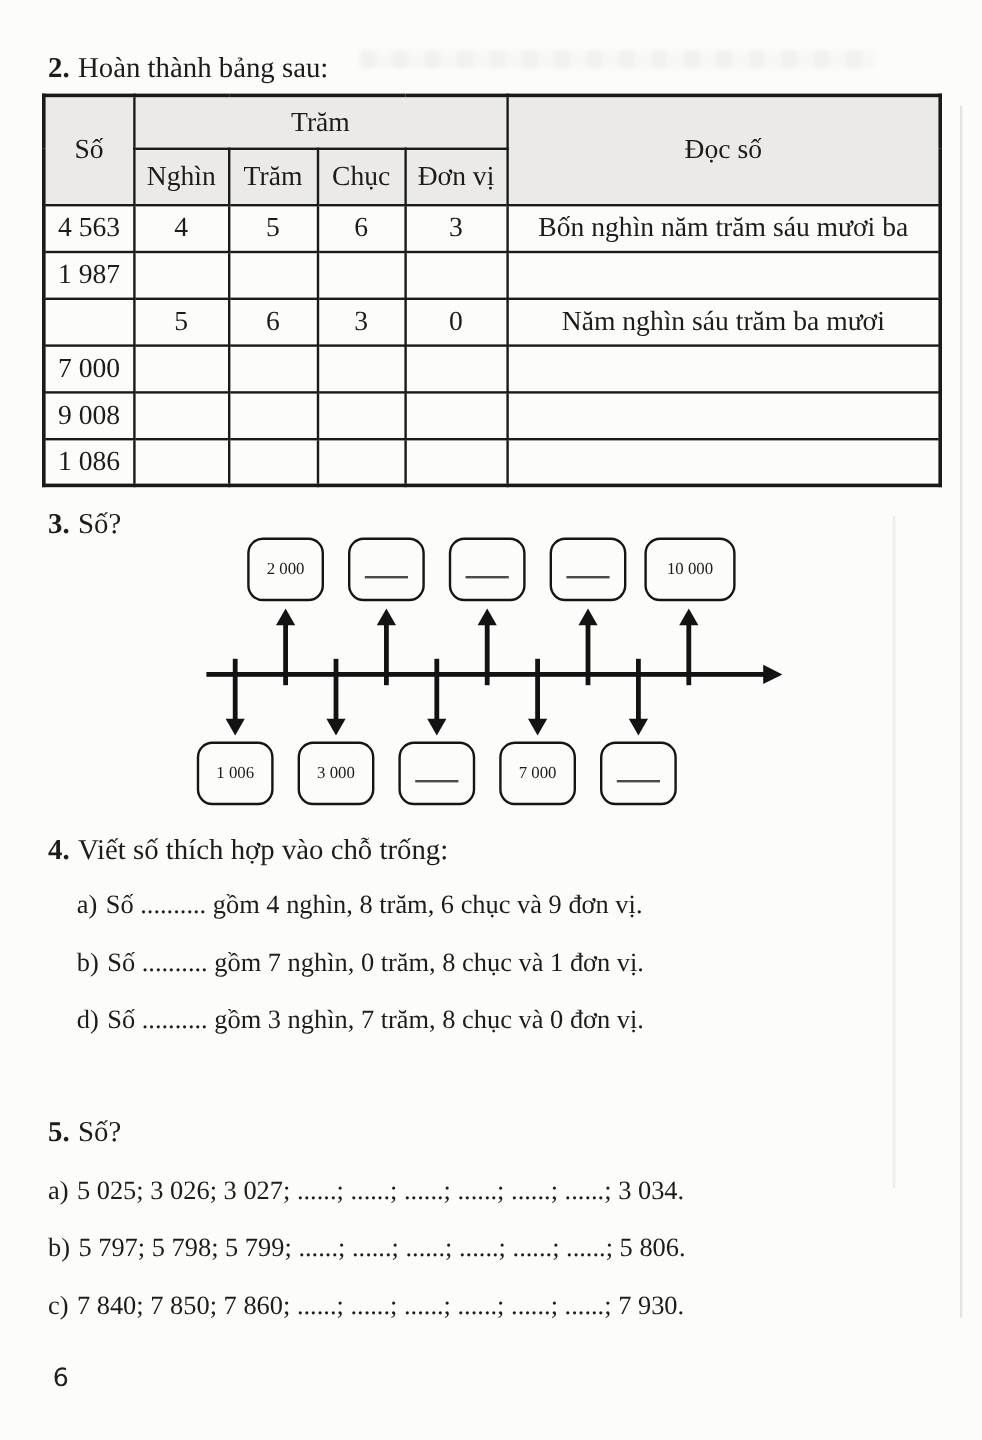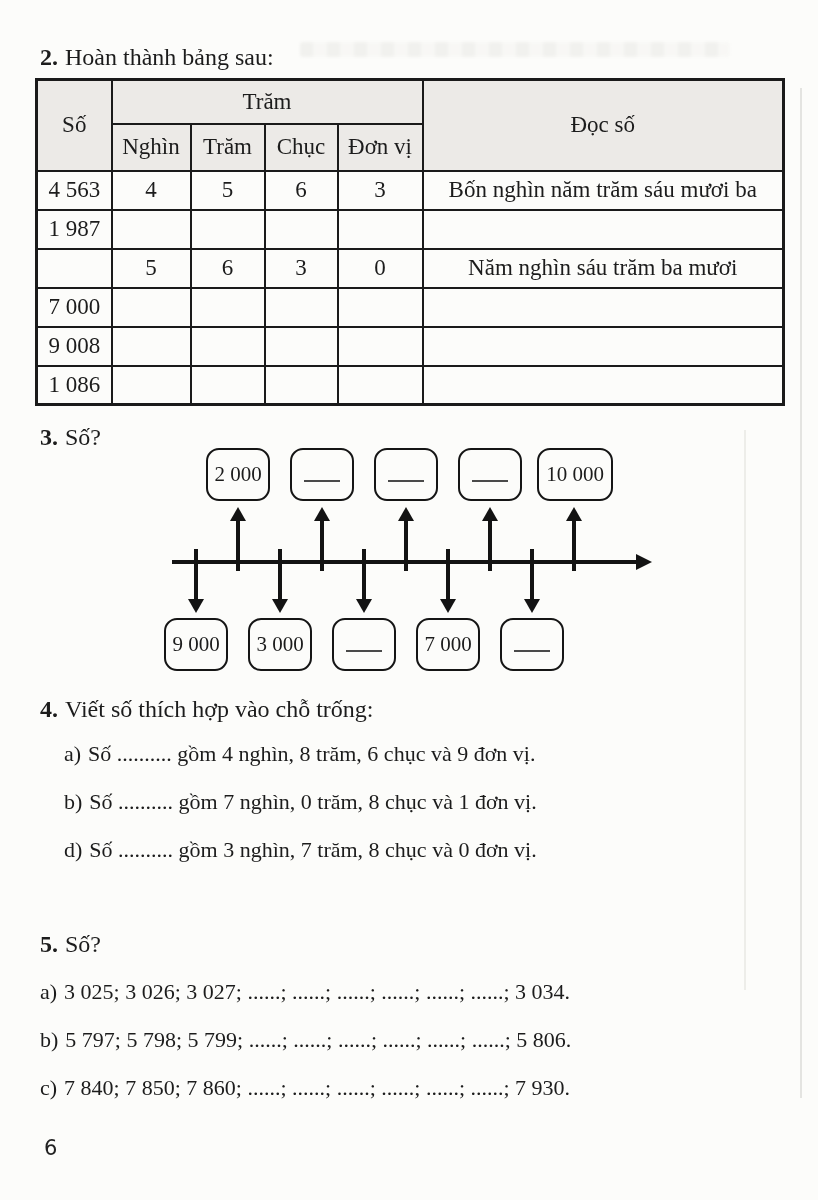--- a/index.html
+++ b/index.html
@@ -52,21 +52,21 @@
   tr.hrow2 { height:47px; }
   tr.drow  { height:39px; }
   td.doc-cell { text-align:left; padding-left:0; }
 
   
   .diagram { position:absolute; left:160px; top:442px; width:540px; height:236px; }
   .nl-box {
     position:absolute; width:64px; height:53px;
     border:2.5px solid #151515; border-radius:13px;
     display:flex; align-items:center; justify-content:center;
-    font-size:21px; background:#fcfcfa; white-space:nowrap;
+    font-size:14px; background:#fcfcfa; white-space:nowrap;
   }
   .nl-box.wide { width:76px; }
   .nl-box.top-row { top:6px; }
   .nl-box.bottom-row { top:176px; }
   .nl-box .blank {
     display:none; position:absolute; left:12px; right:12px; top:62%;
     border-top:2px solid #4a4a4a;
   }
   .nl-box.empty .blank { display:block; }
 
@@ -218,21 +218,21 @@
   <div class="tick up" style="left:328px"></div>
   <div class="tick up" style="left:412px"></div>
 
   <div class="tick down" style="left:34px"></div>
   <div class="tick down" style="left:118px"></div>
   <div class="tick down" style="left:202px"></div>
   <div class="tick down" style="left:286px"></div>
   <div class="tick down" style="left:370px"></div>
 
   <div class="nl-box bottom-row" style="left:4px">
-      <span class="val">9 000</span>
+      <span class="val">1 006</span>
     </div>
   <div class="nl-box bottom-row" style="left:88px">
       <span class="val">3 000</span>
     </div>
   <div class="nl-box bottom-row empty" style="left:172px">
       <span class="val"></span>
       <span class="blank"></span>
     </div>
   <div class="nl-box bottom-row" style="left:256px">
       <span class="val">7 000</span>
@@ -245,18 +245,18 @@
 
 <div class="ex-heading" id="ex4-heading"><b>4.</b><span>Viết số thích hợp vào chỗ trống:</span></div>
 <div class="item-list" id="ex4-items">
   <div class="item-line"><span class="lbl">a)</span><span>Số .......... gồm 4 nghìn, 8 trăm, 6 chục và 9 đơn vị.</span></div>
   <div class="item-line"><span class="lbl">b)</span><span>Số .......... gồm 7 nghìn, 0 trăm, 8 chục và 1 đơn vị.</span></div>
   <div class="item-line"><span class="lbl">d)</span><span>Số .......... gồm 3 nghìn, 7 trăm, 8 chục và 0 đơn vị.</span></div>
 </div>
 
 <div class="ex-heading" id="ex5-heading"><b>5.</b><span>Số?</span></div>
 <div class="item-list" id="ex5-items">
-  <div class="item-line"><span class="lbl">a)</span><span>3 025; 3 026; 3 027; ......; ......; ......; ......; ......; ......; 3 034.</span></div>
+  <div class="item-line"><span class="lbl">a)</span><span>5 025; 3 026; 3 027; ......; ......; ......; ......; ......; ......; 3 034.</span></div>
   <div class="item-line"><span class="lbl">b)</span><span>5 797; 5 798; 5 799; ......; ......; ......; ......; ......; ......; 5 806.</span></div>
   <div class="item-line"><span class="lbl">c)</span><span>7 840; 7 850; 7 860; ......; ......; ......; ......; ......; ......; 7 930.</span></div>
 </div>
 
 <div class="page-number">6</div>
 
 </body></html>

